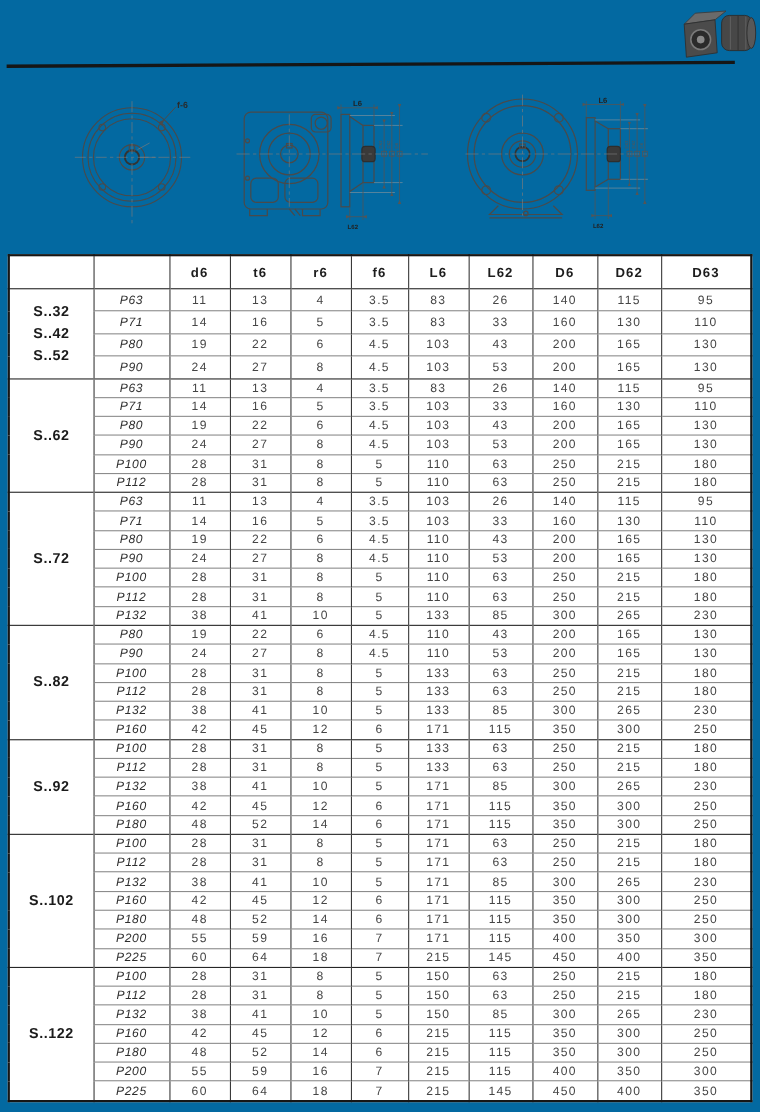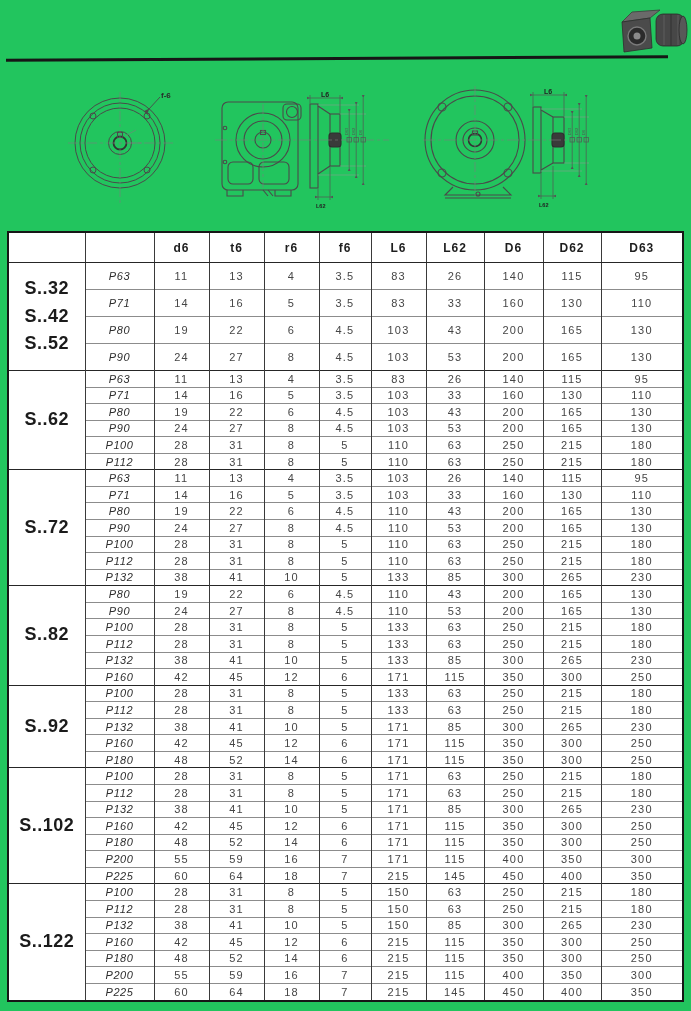--- a/index.html
+++ b/index.html
@@ -1,18 +1,18 @@
 <!DOCTYPE html>
 <html><head>
 <meta charset="utf-8">
 <style>
   html,body{margin:0;padding:0;}
   body{width:691px;height:1011px;position:relative;overflow:hidden;background:#fdfdfd;
        font-family:"Liberation Sans","DejaVu Sans",sans-serif;}
-  .page{position:absolute;inset:0;background:#22c55e;}
+  .page{position:absolute;inset:0;background:#0369a1;}
 
   .rule{position:absolute;left:6px;top:57px;width:662px;height:3px;background:#161616;
         transform:rotate(-0.3deg);}
 
   .photo{position:absolute;left:616px;top:6px;width:74px;height:56px;}
 
   .drawing{position:absolute;}
   .d1{left:64px;top:88px;width:132px;height:122px;}
   .d2{left:213px;top:90px;width:180px;height:140px;}
   .d3{left:423px;top:84px;width:200px;height:150px;}
@@ -21,21 +21,21 @@
   table.dim{position:absolute;left:7px;top:231px;width:677px;height:771px;
             border-collapse:collapse;table-layout:fixed;background:#fff;
             border:2px solid #161616;}
   table.dim th{font-size:12px;font-weight:bold;color:#1d1d1d;letter-spacing:1px;
                border-left:1px solid #3a3a3a;border-bottom:1px solid #262626;height:27px;
                text-align:center;vertical-align:middle;}
   table.dim th:first-child{border-left:none;}
   table.dim td{text-align:center;vertical-align:middle;padding:0;}
   tbody td{border-left:1px solid #3a3a3a;border-top:1px solid #8c8c8c;}
   tr.group-first td{border-top:1px solid #262626;}
-  td.group-cell{font-size:18px;font-weight:bold;color:#1b1b1b;letter-spacing:0.5px;border-left:none;}
+  td.group-cell{font-size:13px;font-weight:bold;color:#1b1b1b;letter-spacing:0.5px;border-left:none;}
   td.group-cell div{line-height:1.55;}
   td.size-cell{font-size:11px;color:#2d2d2d;letter-spacing:0.6px;font-style:italic;}
   td.val-cell{font-size:11px;color:#454545;letter-spacing:1.2px;}
 </style>
 </head>
 <body>
 
 <div class="page">
 
   <svg class="photo" viewBox="0 0 74 56">

